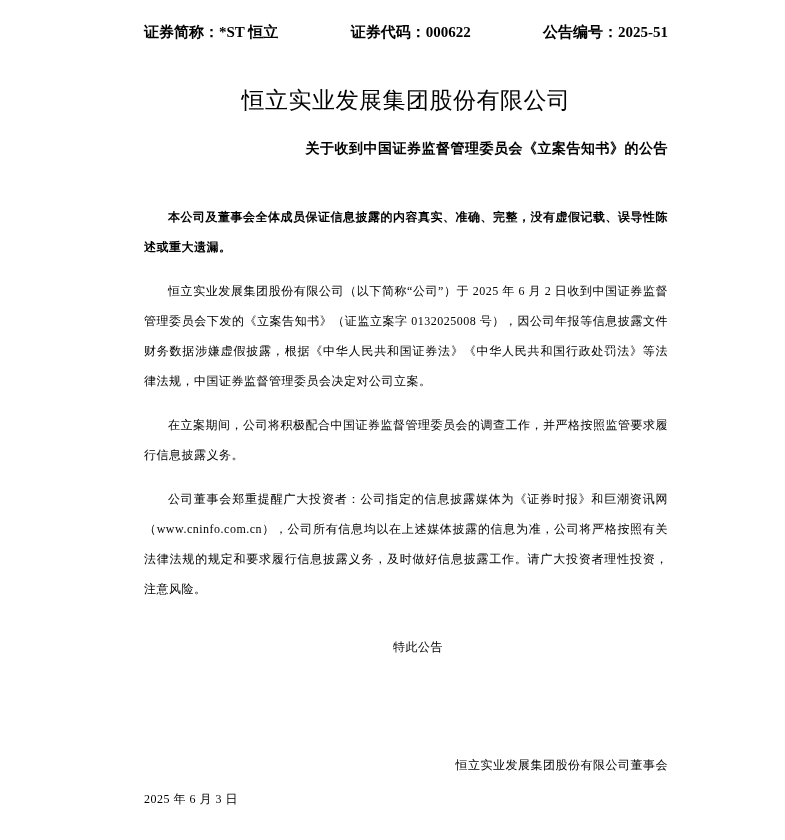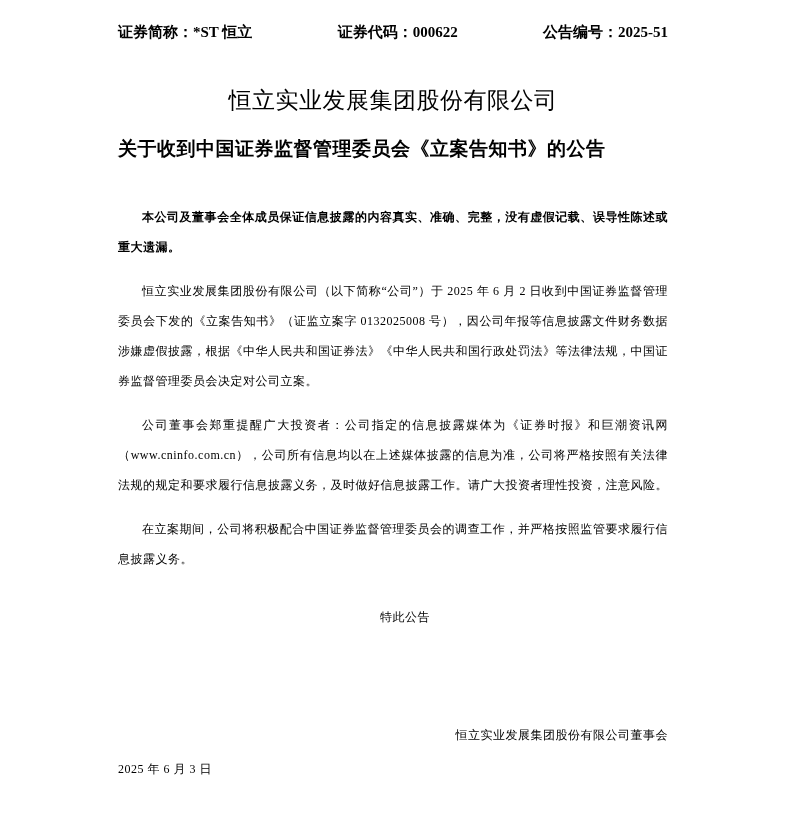--- a/index.html
+++ b/index.html
@@ -9,20 +9,21 @@
   }
   .page {
     position: relative;
     width: 785px;
     height: 840px;
     background: #ffffff;
     color: #000000;
     font-family: "Liberation Serif", "DejaVu Serif", serif;
     overflow: hidden;
     box-sizing: border-box;
+    padding-left: 26px;
   }
   .content {
     box-sizing: border-box;
     padding: 22px 117px 0 118px; 
   }
   .doc-header {
     display: flex;
     justify-content: space-between;
     align-items: baseline;
     font-size: 15px;
@@ -33,24 +34,24 @@
   .title1 {
     margin: 46px 0 0 0;
     font-size: 23px;
     font-weight: normal;
     line-height: 26px;
     text-align: center;
     letter-spacing: 0.5px;
   }
   .title2 {
     margin: 22px 0 0 0;
-    font-size: 19px;
+    font-size: 14px;
     font-weight: bold;
     line-height: 26px;
-    text-align: left;
+    text-align: right;
     letter-spacing: 0.5px;
   }
   p {
     font-size: 12px;
     line-height: 30px;
     letter-spacing: 0.5px;
     text-align: justify;
     text-indent: 2em;
     margin: 0;
   }
@@ -90,23 +91,23 @@
     </div>
 
     <h1 class="title1">恒立实业发展集团股份有限公司</h1>
 
     <h2 class="title2">关于收到中国证券监督管理委员会《立案告知书》的公告</h2>
 
     <p class="pledge">本公司及董事会全体成员保证信息披露的内容真实、准确、完整，没有虚假记载、误导性陈述或重大遗漏。</p>
 
     <p class="body-para">恒立实业发展集团股份有限公司（以下简称“公司”）于 2025 年 6 月 2 日收到中国证券监督管理委员会下发的《立案告知书》（证监立案字 0132025008 号），因公司年报等信息披露文件财务数据涉嫌虚假披露，根据《中华人民共和国证券法》《中华人民共和国行政处罚法》等法律法规，中国证券监督管理委员会决定对公司立案。</p>
 
+    <p class="body-para">在立案期间，公司将积极配合中国证券监督管理委员会的调查工作，并严格按照监管要求履行信息披露义务。</p>
+
     <p class="body-para">公司董事会郑重提醒广大投资者：公司指定的信息披露媒体为《证券时报》和巨潮资讯网（www.cninfo.com.cn），公司所有信息均以在上述媒体披露的信息为准，公司将严格按照有关法律法规的规定和要求履行信息披露义务，及时做好信息披露工作。请广大投资者理性投资，注意风险。</p>
-
-    <p class="body-para">在立案期间，公司将积极配合中国证券监督管理委员会的调查工作，并严格按照监管要求履行信息披露义务。</p>
 
     <p class="closing">特此公告</p>
 
     <p class="signature">恒立实业发展集团股份有限公司董事会</p>
 
     <p class="doc-date">2025 年 6 月 3 日</p>
 
   </div>
 </div>
 

